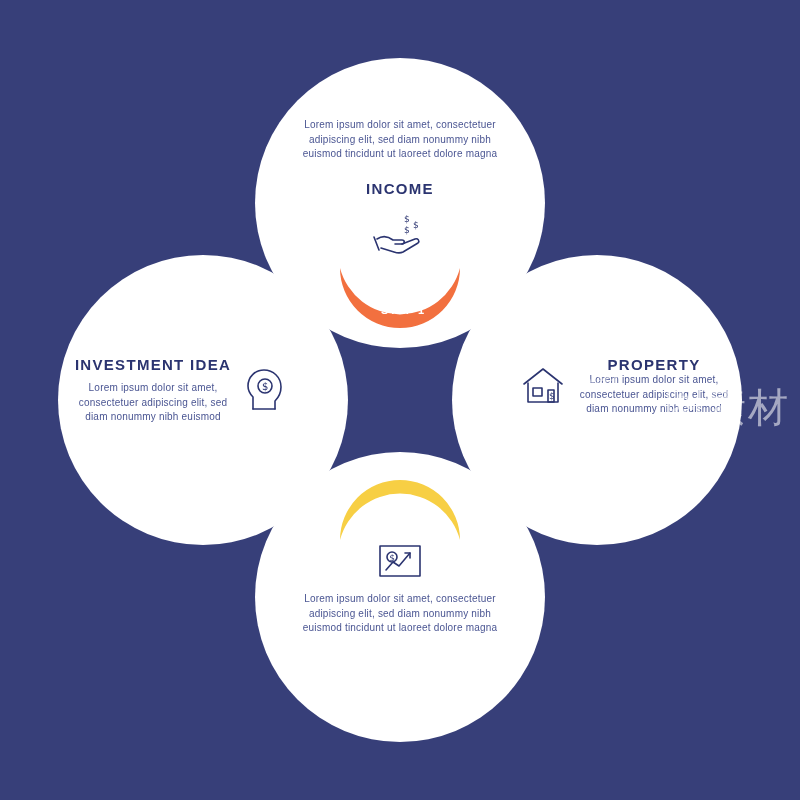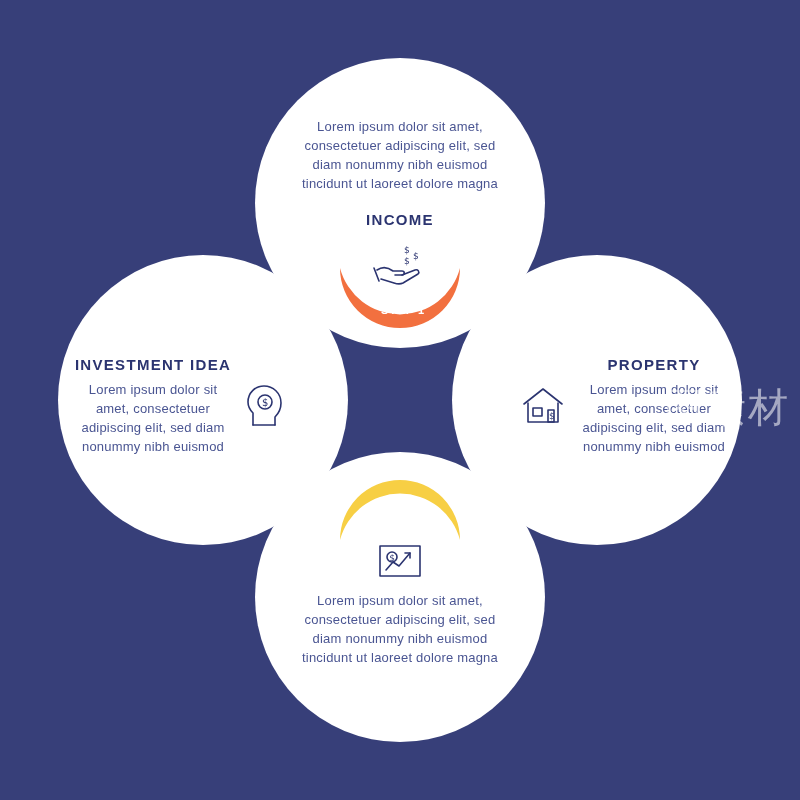--- a/index.html
+++ b/index.html
@@ -54,21 +54,21 @@
     text-align: center;
     color: #2e3a72;
   }
   .title {
     font-size: 15px;
     font-weight: bold;
     letter-spacing: 1.3px;
     color: #2b3470;
   }
   .body {
-    font-size: 13px;
+    font-size: 10px;
     line-height: 1.45;
     color: #4a5592;
     letter-spacing: .2px;
   }
   .icon-wrap {
     display: flex;
     justify-content: center;
     align-items: center;
   }
   .wm-text {
@@ -151,21 +151,21 @@
       <div class="icon-wrap" style="flex:0 0 auto;">
         <svg width="46" height="44" viewBox="0 0 46 44" fill="none" stroke="#2b3470" stroke-width="1.6" stroke-linecap="round" stroke-linejoin="round">
           <path d="M4 20 L23 5 L42 20"></path>
           <path d="M8 19 L8 38 L38 38 L38 19"></path>
           <rect x="13" y="24" width="9" height="8"></rect>
           <path d="M28 26 L34 26 L34 38 L28 38 Z"></path>
           <text x="29" y="35" font-size="9" font-family="DejaVu Sans, sans-serif" stroke="none" fill="#2b3470">$</text>
         </svg>
       </div>
       <div style="flex:1 1 auto;">
-        <div class="title" style="text-align:center; margin-bottom:8px;">PROPERTY</div>
+        <div class="title" style="text-align:center; margin-bottom:0;">PROPERTY</div>
         <div class="body" style="text-align:center;">Lorem ipsum dolor sit amet, consectetuer adipiscing elit, sed diam nonummy nibh euismod</div>
       </div>
     </div>
   </div>
 
   <div class="lobe-content" style="left:300px; top:540px; width:200px;">
     <div class="icon-wrap">
       <svg width="48" height="42" viewBox="0 0 48 42" fill="none" stroke="#2b3470" stroke-width="1.6" stroke-linecap="round" stroke-linejoin="round">
         <rect x="4" y="6" width="40" height="30"></rect>
         <path d="M10 30 L17 22 L23 26 L34 13"></path>

